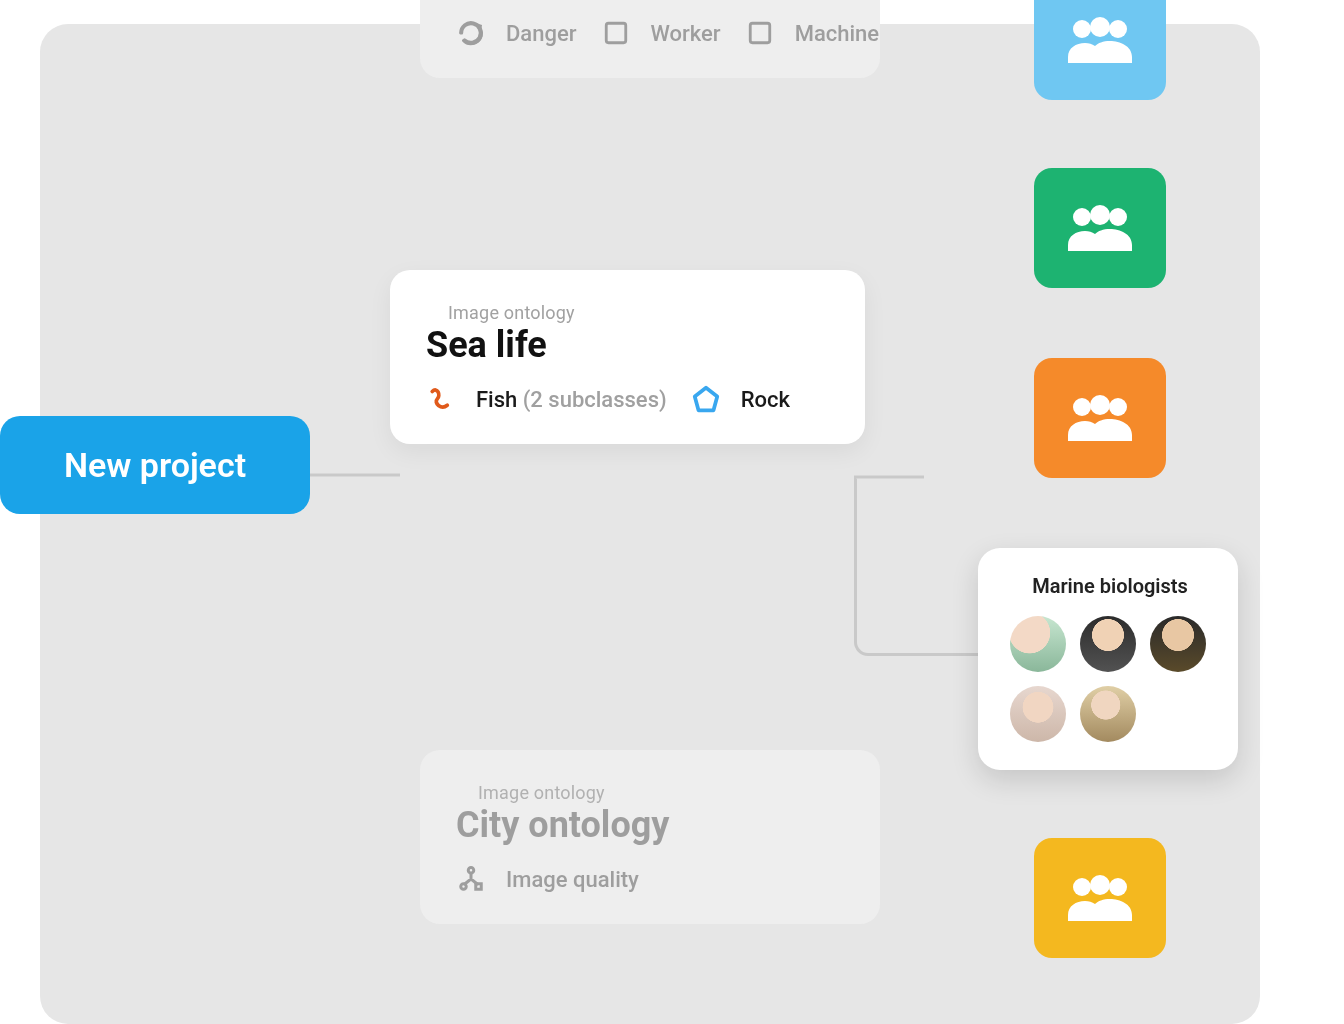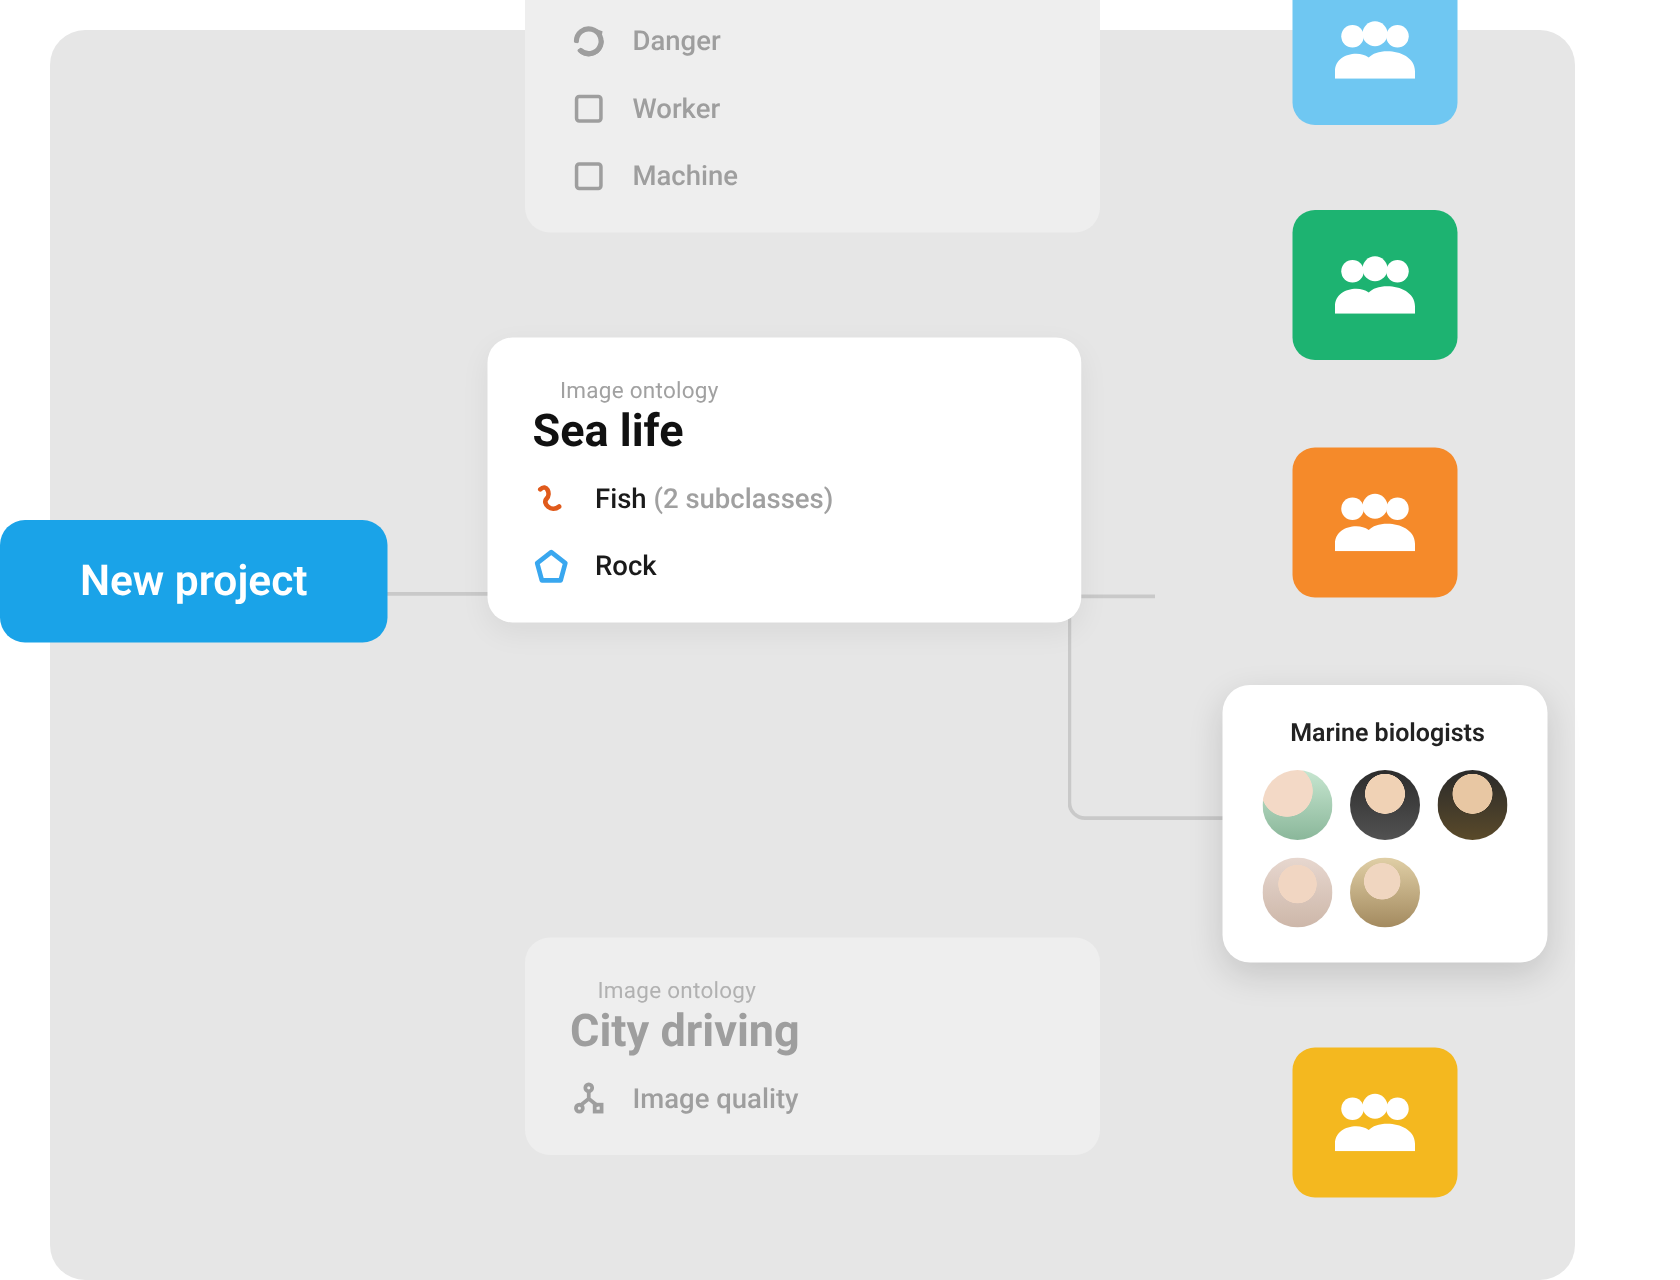--- a/index.html
+++ b/index.html
@@ -48,21 +48,21 @@
     position:absolute;
     background:#ffffff;
     border-radius:20px;
     padding:32px 36px 30px 36px;
   }
   .card.faded { background:#eeeeee; }
   .card .eyebrow { color:#a1a1a1; font-size:18px; letter-spacing:0.2px;margin-left:22px; }
   .card.faded .eyebrow { color:#b1b1b1; }
   .card .title { font-size:36px; font-weight:700; color:#111; margin-top:1px; margin-bottom:18px; }
   .card.faded .title { color:#9e9e9e; }
-  .list { display:flex; flex-direction:column; gap:24px; margin-top:6px; }
+  .list { display:flex; flex-direction:row; gap:24px; margin-top:6px; }
   .row { display:flex; align-items:center; gap:20px; font-size:22px; color:#1a1a1a; font-weight:500;}
   .row.faded-row { color:#9e9e9e; }
   .sub { color:#a0a0a0; font-weight:500;}
   .iconbox { width:30px; height:30px; display:flex; align-items:center; justify-content:center; flex-shrink:0; }
 
   
   .team-tile {
     position:absolute;
     width:132px;
     height:120px;
@@ -173,21 +173,21 @@
       </span>
       <span>Rock</span>
     </div>
 
 
   </div>
 </div>
 
 <div class="card faded" style="left:420px; top:750px; width:460px;">
   <div class="eyebrow">Image ontology</div>
-  <div class="title">City driving</div>
+  <div class="title">City ontology</div>
   <div class="list">
     <div class="row faded-row">
       <span class="iconbox">
         <svg width="30" height="30" viewBox="0 0 24 24" fill="none" stroke="#9e9e9e" stroke-width="2.4" stroke-linecap="round">
             <circle cx="12" cy="5" r="2.2"></circle>
             <circle cx="6" cy="18" r="2.2"></circle>
             <rect x="15.8" y="15.8" width="4.4" height="4.4"></rect>
             <path d="M12 7.5V12M12 12L7 16M12 12l5 4"></path>
           </svg>
       </span>

